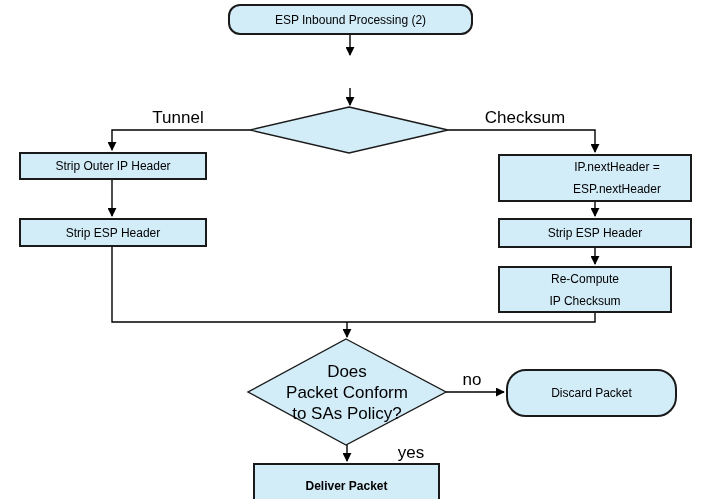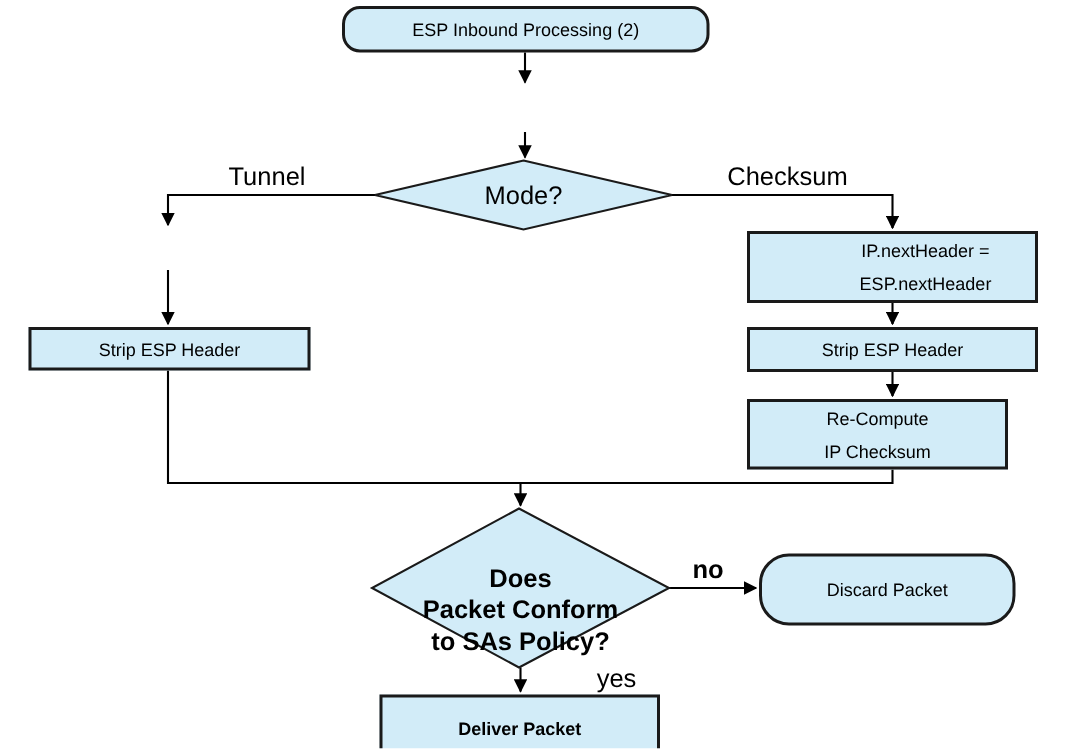--- a/index.html
+++ b/index.html
@@ -73,42 +73,42 @@
     <path class="edge" d="M446,392 H504" marker-end="url(#arrow)"></path>
     <path class="edge" d="M347,445 V461" marker-end="url(#arrow)"></path>
 
     <polygon class="diamond" points="349,107 448,130 349,153 250,130"></polygon>
     <polygon class="diamond" points="346,339 446,392 346,445 248,392"></polygon>
   </svg>
 
   <div class="node terminator" style="left:228px;top:4px;width:245px;height:31px;">ESP Inbound Processing (2)</div>
 
 
-  <div class="dtext" style="left:249px;top:107px;width:200px;height:46px;">Mode?</div>
 
+  <div class="node" style="left:19px;top:152px;width:188px;height:28px;">Strip Outer IP Header</div>
 
   <div class="node" style="left:19px;top:218px;width:188px;height:29px;">Strip ESP Header</div>
 
   <div class="node" style="left:498px;top:154px;width:194px;height:48px;padding-left:44px;">IP.nextHeader =
 ESP.nextHeader</div>
 
   <div class="node" style="left:498px;top:218px;width:194px;height:30px;">Strip ESP Header</div>
 
   <div class="node" style="left:498px;top:266px;width:174px;height:47px;">Re-Compute
 IP Checksum</div>
 
-  <div class="dtext" style="left:247px;top:353px;width:200px;height:106px;font-weight:bold;">Does
+  <div class="dtext" style="left:247px;top:339px;width:200px;height:106px;">Does
 Packet Conform
 to SAs Policy?</div>
 
   <div class="node" style="left:506px;top:369px;width:171px;height:48px;border-radius:20px;">Discard Packet</div>
 
   <div class="node" style="left:253px;top:463px;width:187px;height:46px;font-weight:bold;">Deliver Packet</div>
 
   <div class="elabel" style="left:178px;top:108px;">Tunnel</div>
 
   <div class="elabel" style="left:525px;top:108px;">Checksum</div>
 
-  <div class="elabel" style="left:472px;top:370px;font-weight:bold;">no</div>
+  <div class="elabel" style="left:472px;top:370px;">no</div>
 
   <div class="elabel" style="left:386px;top:443px;margin-left:25px;">yes</div>
 
 </div>
 
 </body></html>

